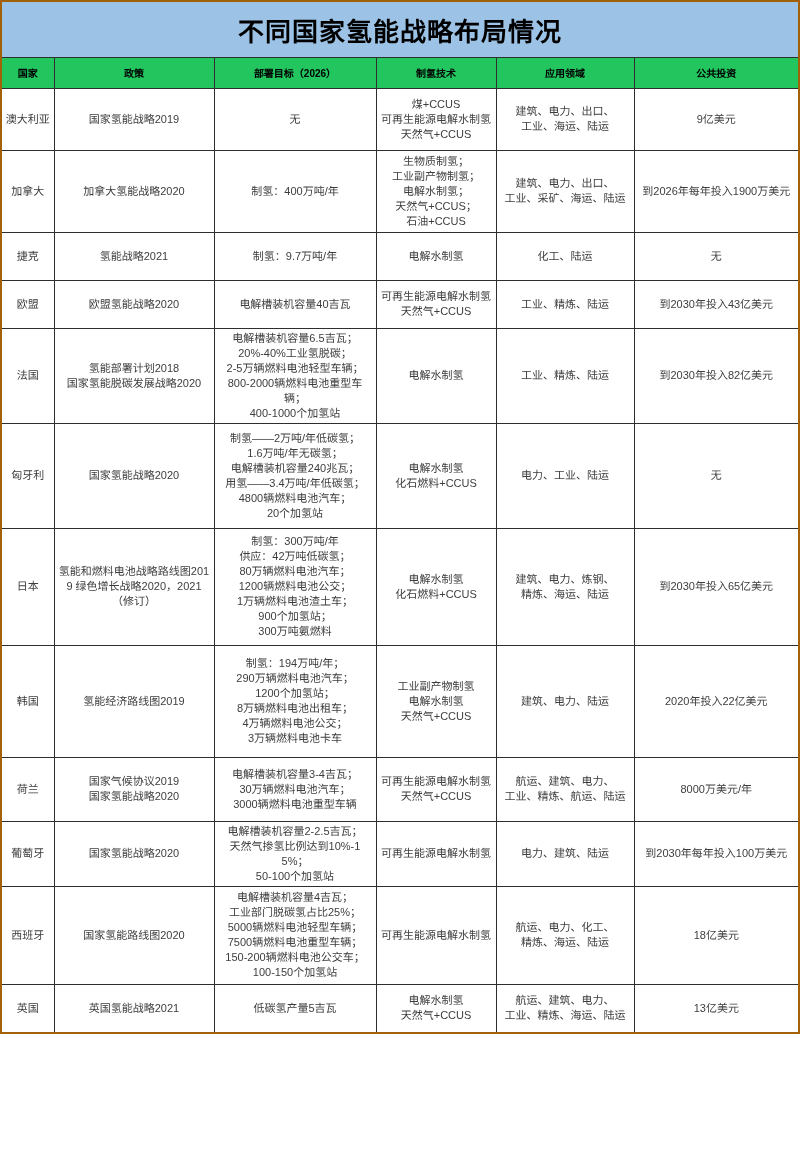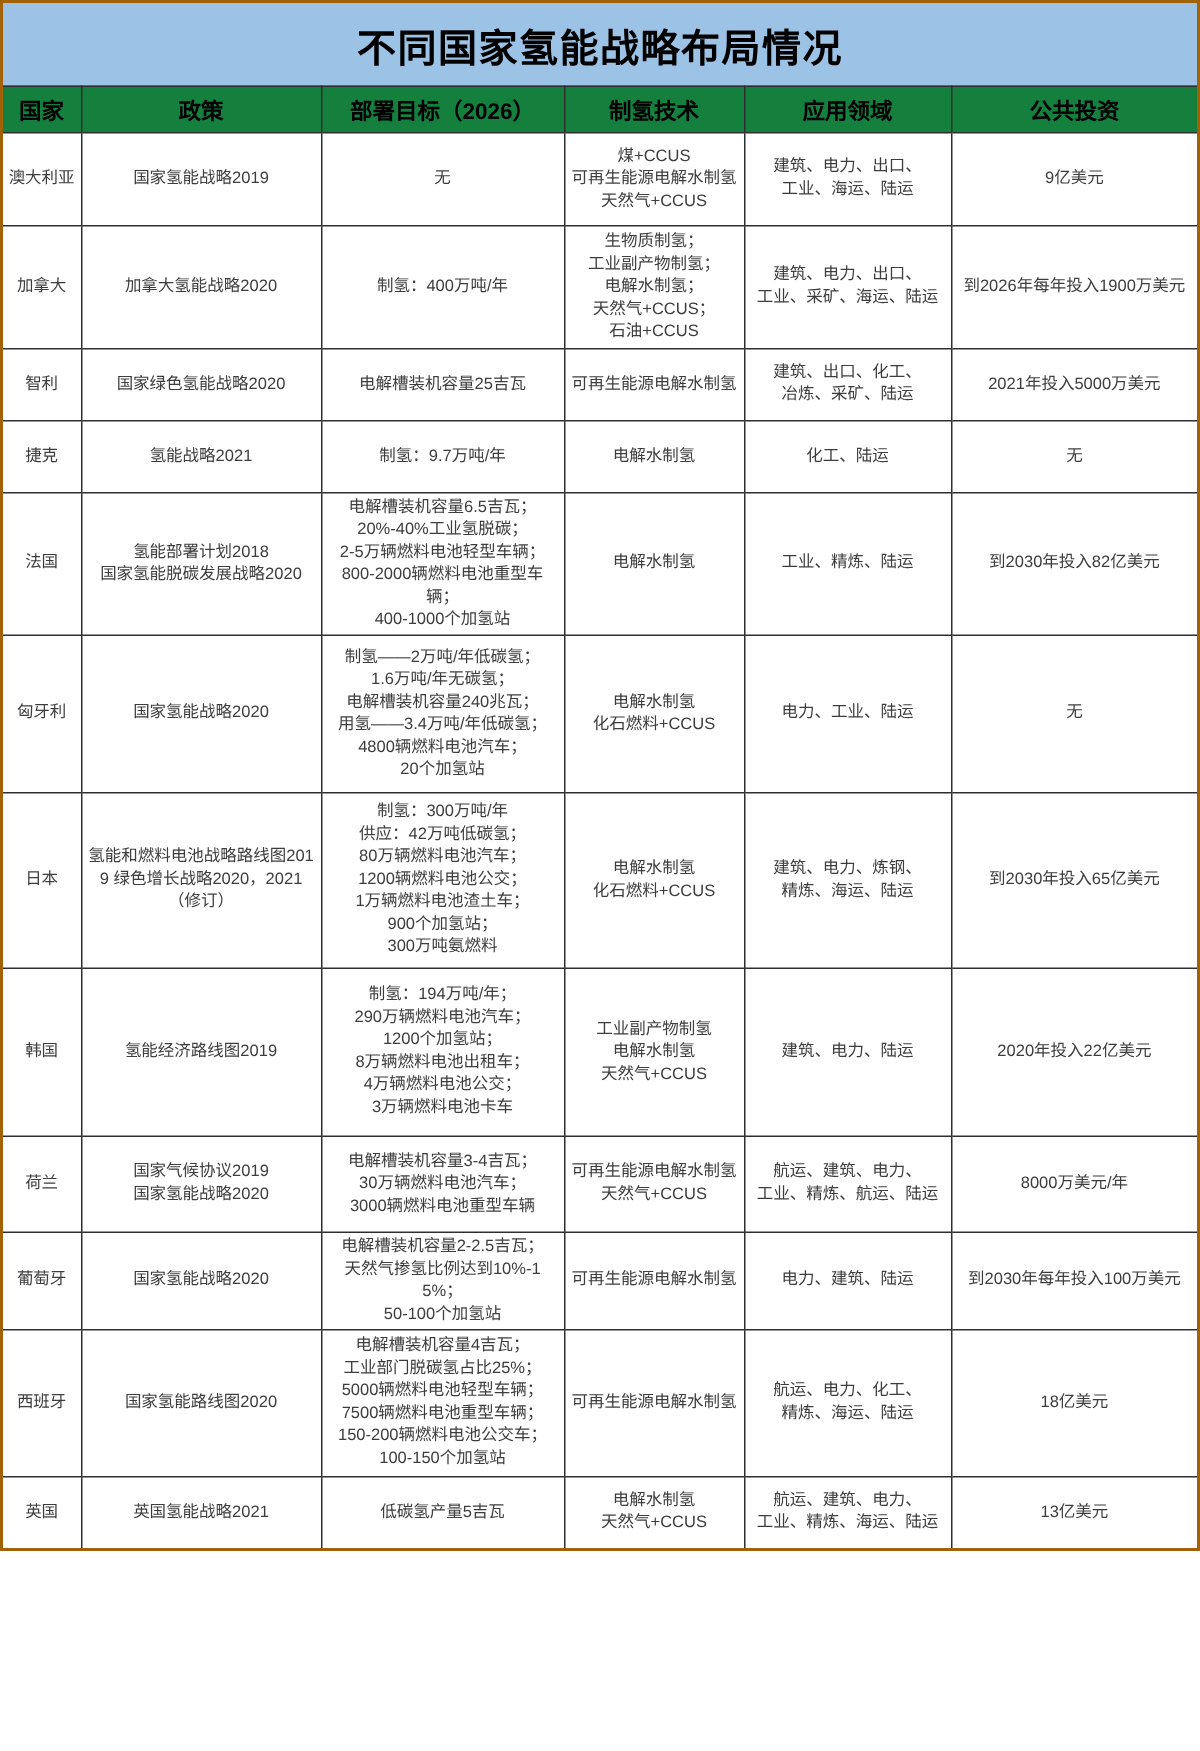--- a/index.html
+++ b/index.html
@@ -32,23 +32,23 @@
   }
   tr.title-row th {
     background: #9cc3e6;
     height: 56px;
     font-size: 26px;
     font-weight: bold;
     color: #000000;
     letter-spacing: 1px;
   }
   tr.header-row th {
-    background: #15803d;
+    background: #22c55e;
     height: 31px;
-    font-size: 15px;
+    font-size: 10px;
     font-weight: bold;
     color: #000000;
   }
   tr.data-row td {
     background: #ffffff;
     font-size: 11px;
     line-height: 15px;
     color: #3d3d3d;
     white-space: pre-line;
   }
@@ -106,36 +106,36 @@
     <td>制氢：400万吨/年</td>
     <td>生物质制氢；
 工业副产物制氢；
 电解水制氢；
 天然气+CCUS；
 石油+CCUS</td>
     <td>建筑、电力、出口、
 工业、采矿、海运、陆运</td>
     <td>到2026年每年投入1900万美元</td>
   </tr>
-        <tr class="data-row" style="height: 41px;">
-    <td class="country-cell">智利</td>
-    <td>国家绿色氢能战略2020</td>
-    <td>电解槽装机容量25吉瓦</td>
-    <td>可再生能源电解水制氢</td>
-    <td>建筑、出口、化工、
-冶炼、采矿、陆运</td>
-    <td>2021年投入5000万美元</td>
-  </tr>
         <tr class="data-row" style="height: 32px;">
     <td class="country-cell">捷克</td>
     <td>氢能战略2021</td>
     <td>制氢：9.7万吨/年</td>
     <td>电解水制氢</td>
     <td>化工、陆运</td>
     <td>无</td>
+  </tr>
+        <tr class="data-row" style="height: 33px;">
+    <td class="country-cell">欧盟</td>
+    <td>欧盟氢能战略2020</td>
+    <td>电解槽装机容量40吉瓦</td>
+    <td>可再生能源电解水制氢
+天然气+CCUS</td>
+    <td>工业、精炼、陆运</td>
+    <td>到2030年投入43亿美元</td>
   </tr>
         <tr class="data-row" style="height: 95px;">
     <td class="country-cell">法国</td>
     <td>氢能部署计划2018
 国家氢能脱碳发展战略2020</td>
     <td>电解槽装机容量6.5吉瓦；
 20%-40%工业氢脱碳；
 2-5万辆燃料电池轻型车辆；
 800-2000辆燃料电池重型车辆；
 400-1000个加氢站</td>

